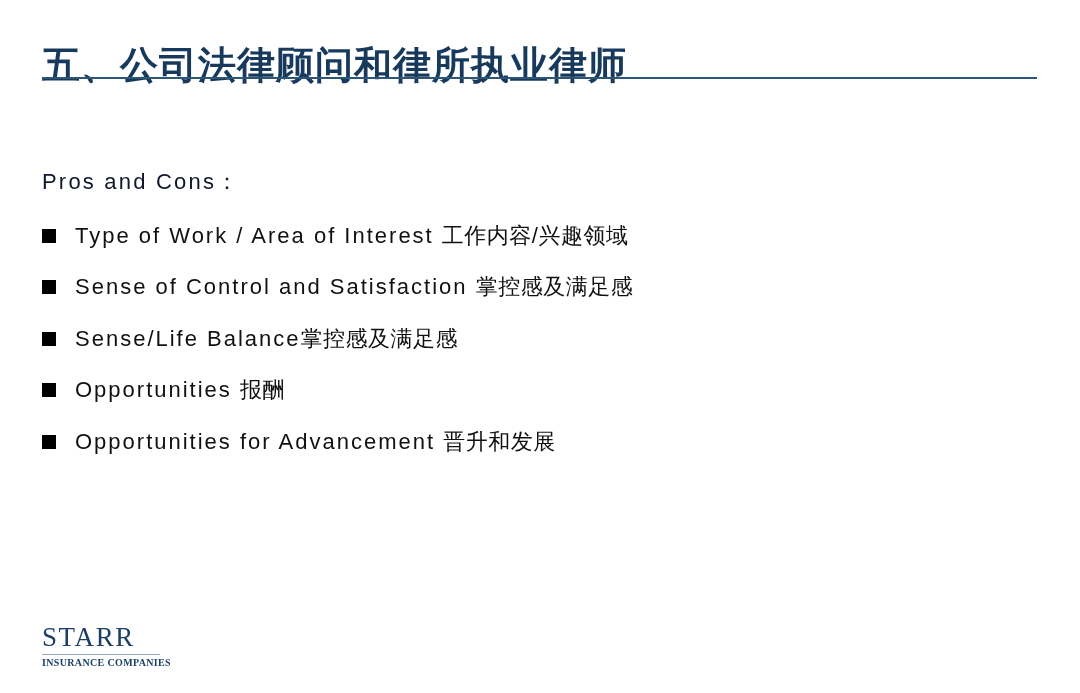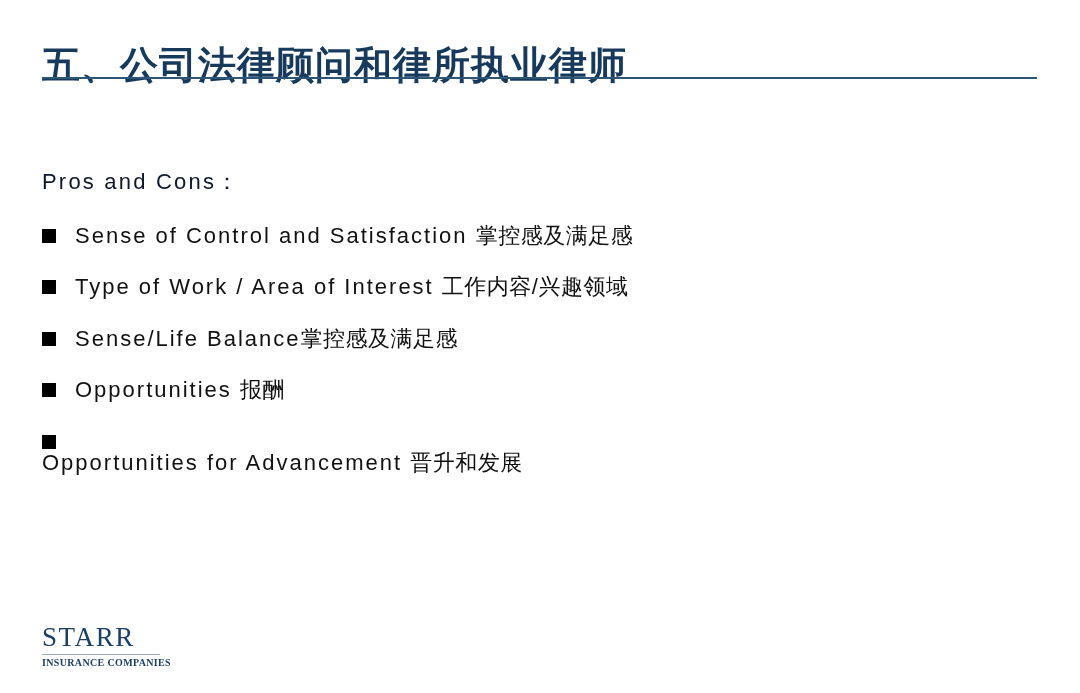--- a/index.html
+++ b/index.html
@@ -65,21 +65,20 @@
   }
   .bullet-item {
     display: flex;
     align-items: flex-start;
     margin-bottom: 23px;
     line-height: 1.3;
     white-space: nowrap;
   }
   .bullet-item:last-child {
     margin-bottom: 0;
-    flex-direction: column;
   }
   .bullet-marker {
     flex: 0 0 auto;
     width: 14px;
     height: 14px;
     background: #000000;
     margin-top: 7px;
     margin-right: 19px;
   }
   .bullet-text {
@@ -134,26 +133,26 @@
   <div class="title-rule"></div>
 
   <div class="body-area">
 
     <p class="lead-line">Pros and Cons：</p>
 
     <ul class="bullet-list">
 
       <li class="bullet-item">
         <span class="bullet-marker"></span>
-        <span class="bullet-text"><span>Sense of Control and Satisfaction </span><span class="cjk">掌控感及满足感</span></span>
+        <span class="bullet-text"><span>Type of Work / Area of Interest </span><span class="cjk">工作内容/兴趣领域</span></span>
       </li>
 
       <li class="bullet-item">
         <span class="bullet-marker"></span>
-        <span class="bullet-text"><span>Type of Work / Area of Interest </span><span class="cjk">工作内容/兴趣领域</span></span>
+        <span class="bullet-text"><span>Sense of Control and Satisfaction </span><span class="cjk">掌控感及满足感</span></span>
       </li>
 
       <li class="bullet-item">
         <span class="bullet-marker"></span>
         <span class="bullet-text"><span>Sense/Life Balance</span><span class="cjk">掌控感及满足感</span></span>
       </li>
 
       <li class="bullet-item">
         <span class="bullet-marker"></span>
         <span class="bullet-text"><span>Opportunities </span><span class="cjk">报酬</span></span>

